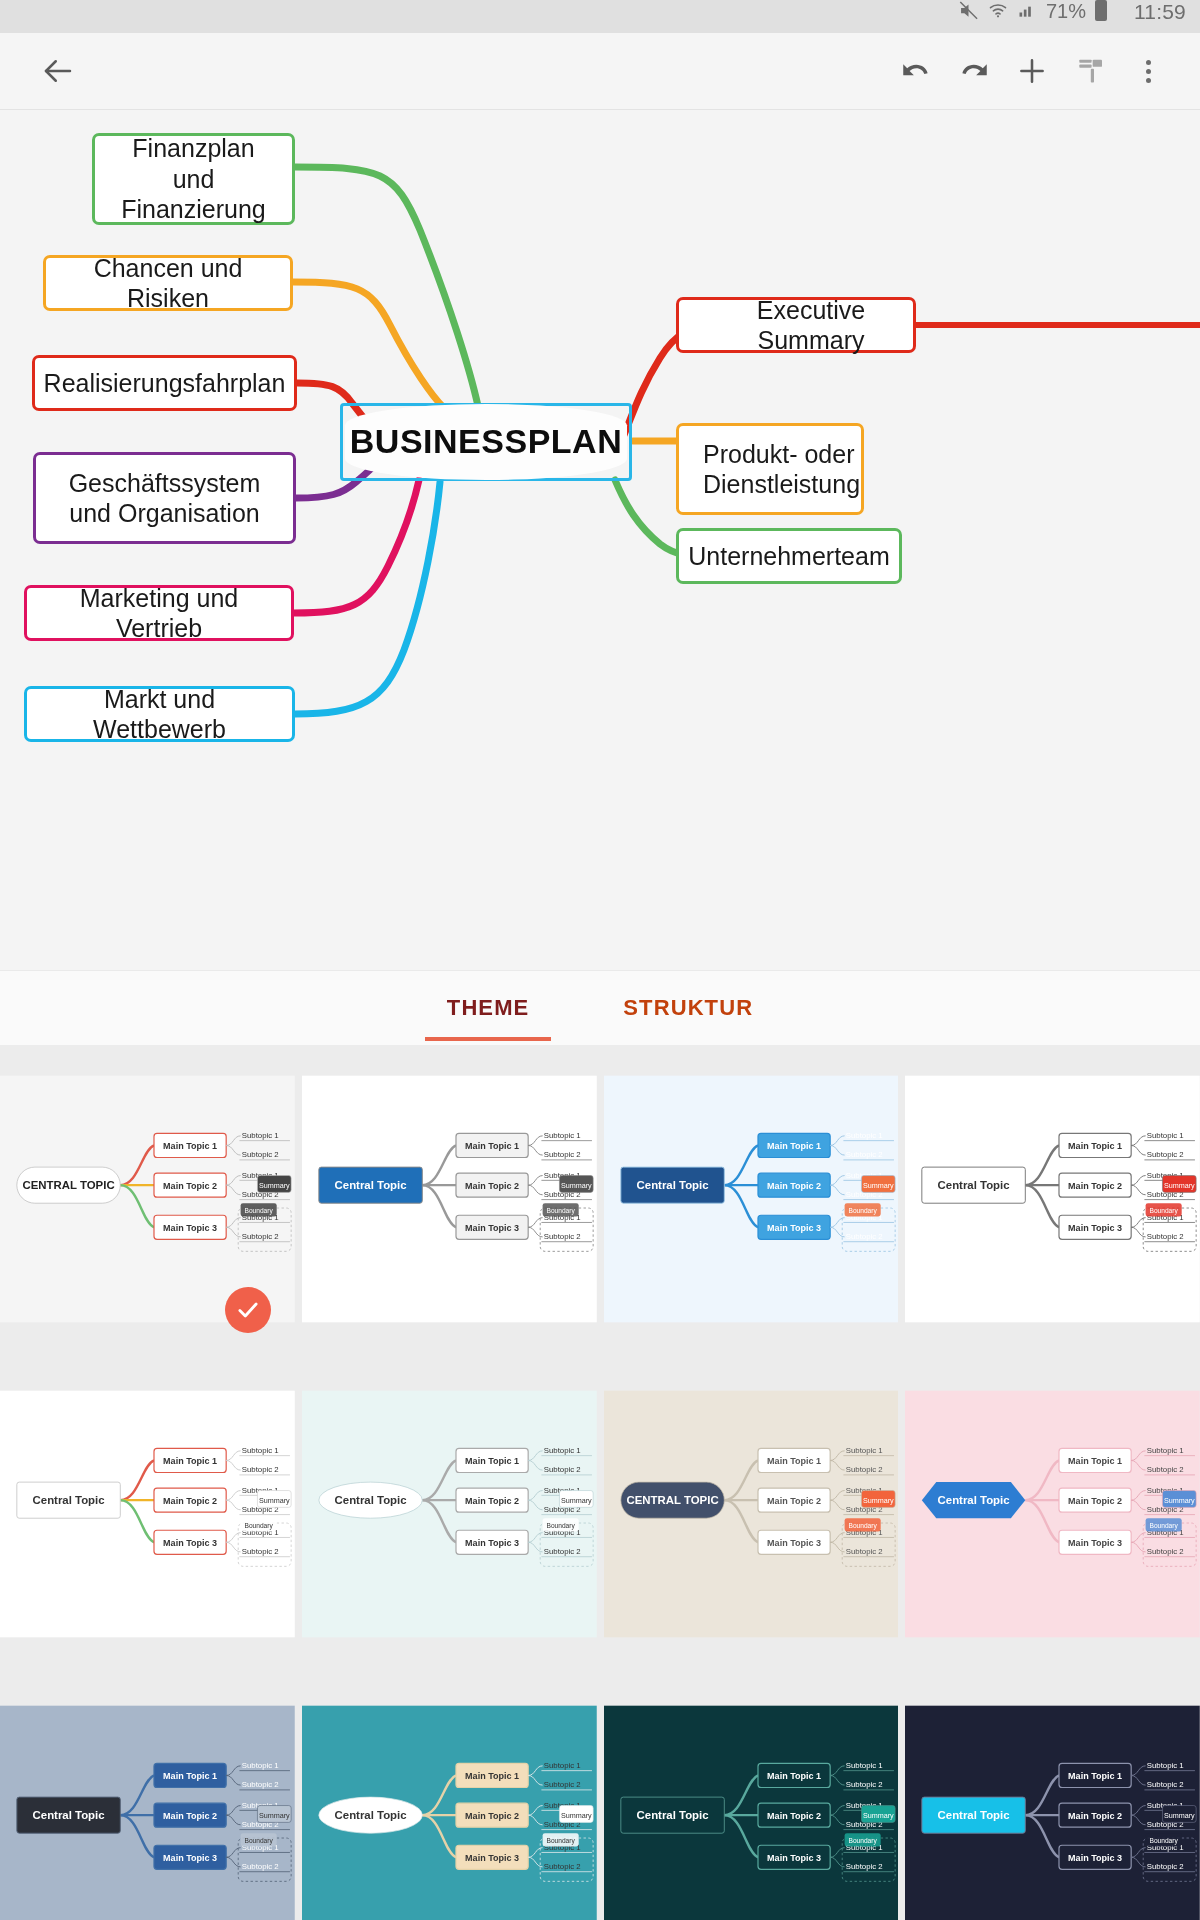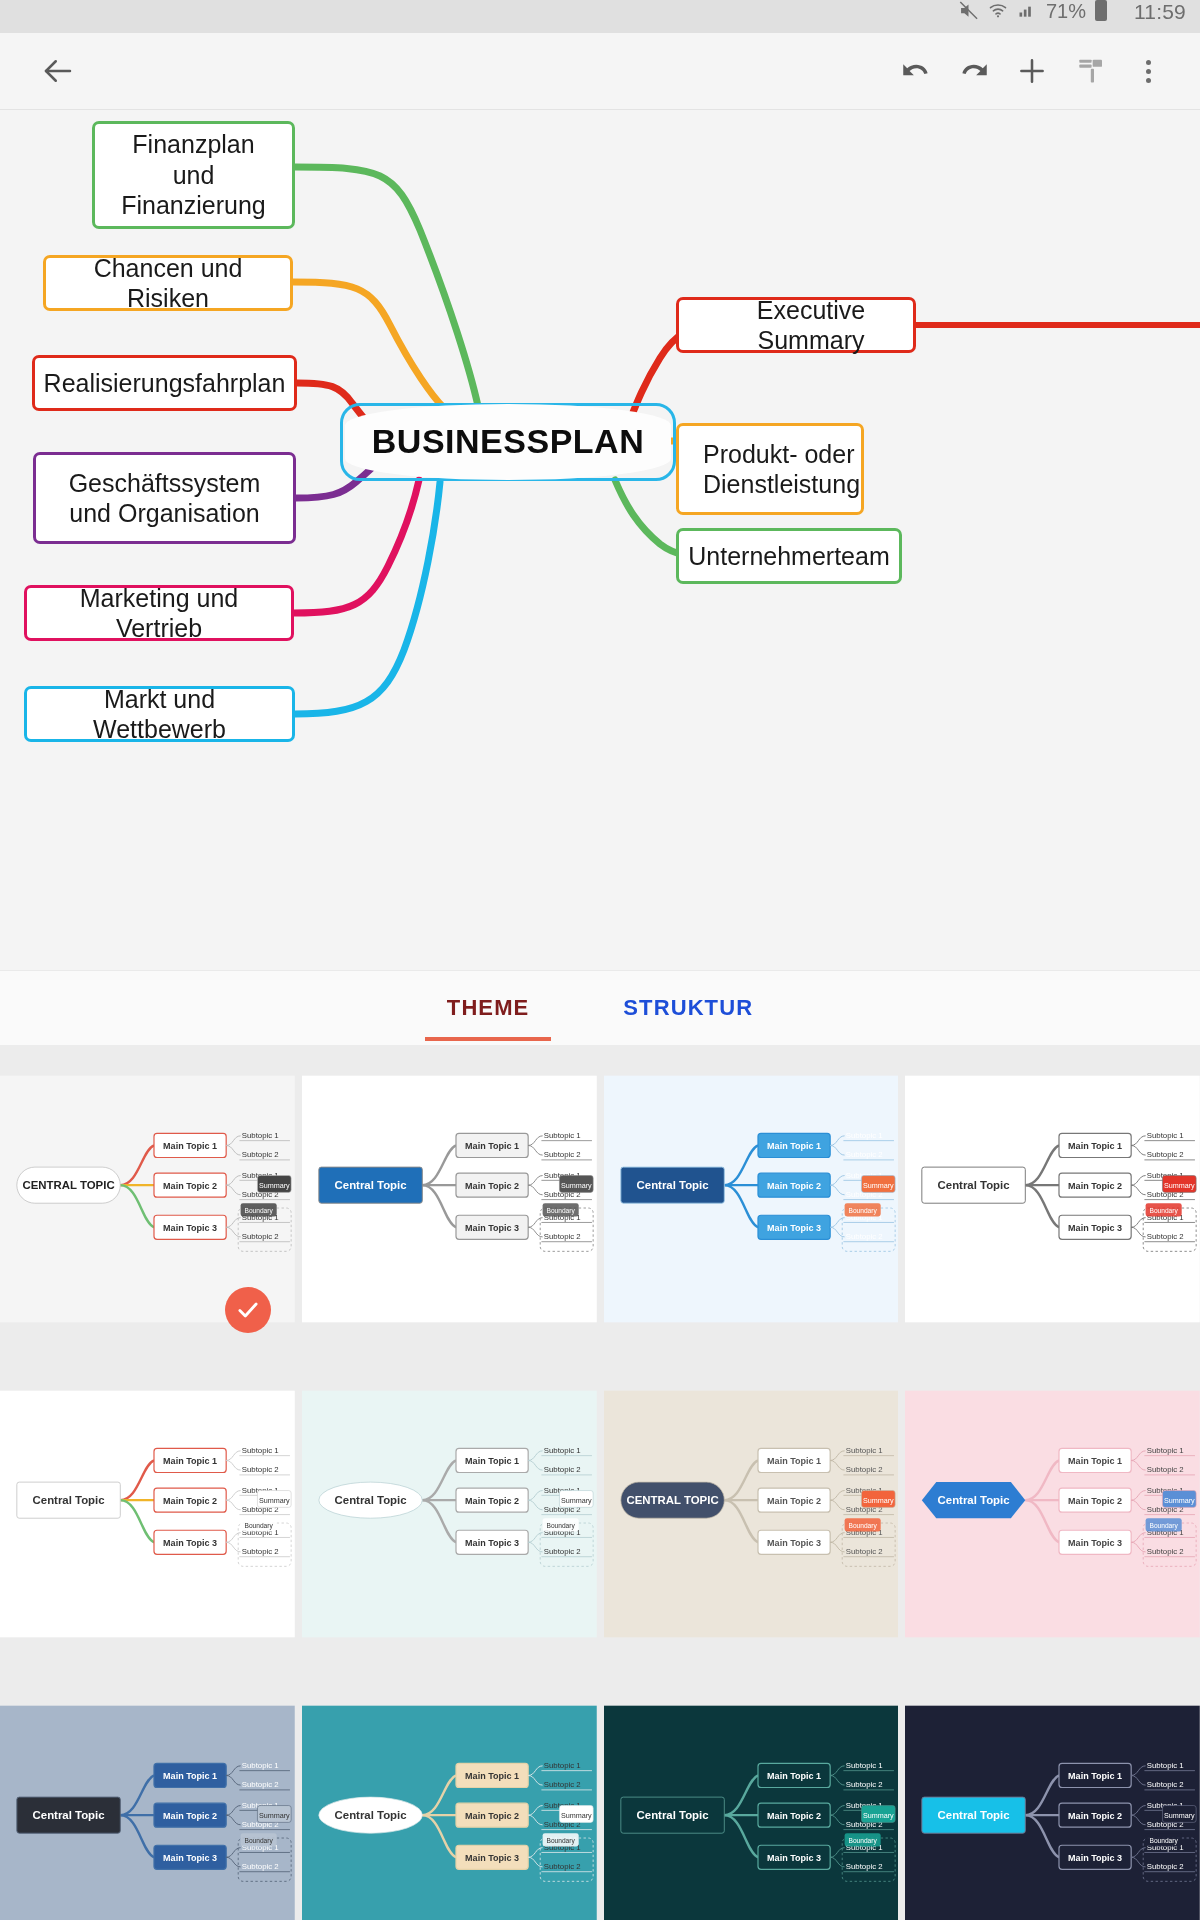--- a/index.html
+++ b/index.html
@@ -96,21 +96,21 @@
   .tabsbar {
     height: 75px; width: 100%;
     background: #fafafa;
     display: flex; align-items: center; justify-content: center;
     gap: 74px;
     border-top: 1px solid #eaeaea;
     position: relative;
   }
   .tab {
     font-size: 22px; letter-spacing: 1.1px; font-weight: 600;
-    color: #1d4ed8; cursor: pointer;
+    color: #c2410c; cursor: pointer;
     padding: 20px 10px 20px; position: relative;
   }
   .tab.active { color: #7f1d1d; }
   .tab.active::after {
     content: ""; position: absolute; left: -12px; right: -12px; bottom: 0;
     height: 4px; background: #e8664c;
   }
 
   
   .grid {
@@ -226,40 +226,40 @@
     <path d="M295 604 C 360 604 384 592 404 540 C 424 486 436 414 440 372" stroke="#19b5e8" stroke-width="7" fill="none" stroke-linecap="round"></path>
 
     <path d="M622 330 C 632 306 640 280 660 248 C 676 222 694 215 716 215" stroke="#df2a1a" stroke-width="7" fill="none" stroke-linecap="round"></path>
     <path d="M916 215 L 1200 215" stroke="#df2a1a" stroke-width="6" fill="none" stroke-linecap="round"></path>
 
     <path d="M633 331 L 676 331" stroke="#f5a623" stroke-width="7" fill="none" stroke-linecap="round"></path>
 
     <path d="M615 370 C 626 396 638 416 660 434 C 678 448 696 446 716 446" stroke="#5cb85c" stroke-width="7" fill="none" stroke-linecap="round"></path>
   </svg>
 
-  <div class="node" style="left:92px; top:11px; width:203px; height:108px; border:3px solid #5cb85c;">
+  <div class="node" style="left:92px; top:23px; width:203px; height:92px; border:3px solid #5cb85c;">
     <span>Finanzplan und Finanzierung</span>
   </div>
   <div class="node" style="left:43px; top:145px; width:250px; height:56px; border:3px solid #f5a623;">
     <span>Chancen und Risiken</span>
   </div>
   <div class="node" style="left:32px; top:245px; width:265px; height:56px; border:3px solid #df2a1a;">
     <span>Realisierungsfahrplan</span>
   </div>
   <div class="node" style="left:33px; top:342px; width:263px; height:92px; border:3px solid #7b2d91;">
     <span>Geschäftssystem und Organisation</span>
   </div>
   <div class="node" style="left:24px; top:475px; width:270px; height:56px; border:3px solid #e0115f;">
     <span>Marketing und Vertrieb</span>
   </div>
   <div class="node" style="left:24px; top:576px; width:271px; height:56px; border:3px solid #19b5e8;">
     <span>Markt und Wettbewerb</span>
   </div>
 
-  <div class="node central" style="left:340px; top:293px; width:336px; height:78px;border-radius:20px;">
+  <div class="node central" style="left:340px; top:293px; width:292px; height:78px;">
     <div class="lens"></div>
     <span>BUSINESSPLAN</span>
   </div>
 
   <div class="node" style="left:676px; top:187px; width:240px; height:56px; border:3px solid #df2a1a;padding-left:44px;">
     <span>Executive Summary</span>
   </div>
   <div class="node" style="left:676px; top:285px; width:188px; height:92px; border:3px solid #f5a623; justify-content:flex-start; text-align:left; padding-left:24px;margin-top:28px;">
     <span>Produkt- oder Dienstleistung</span>
   </div>

